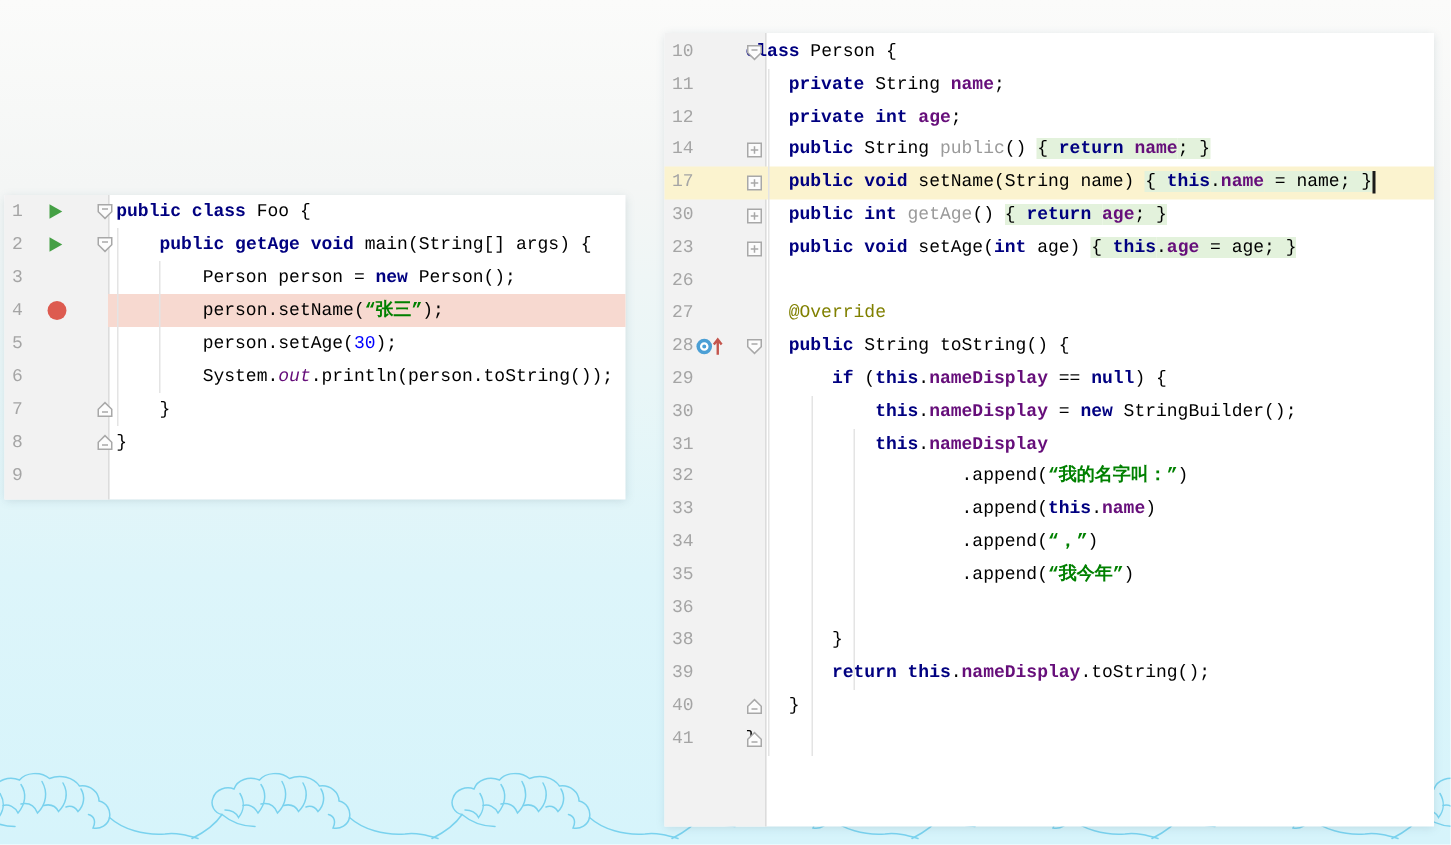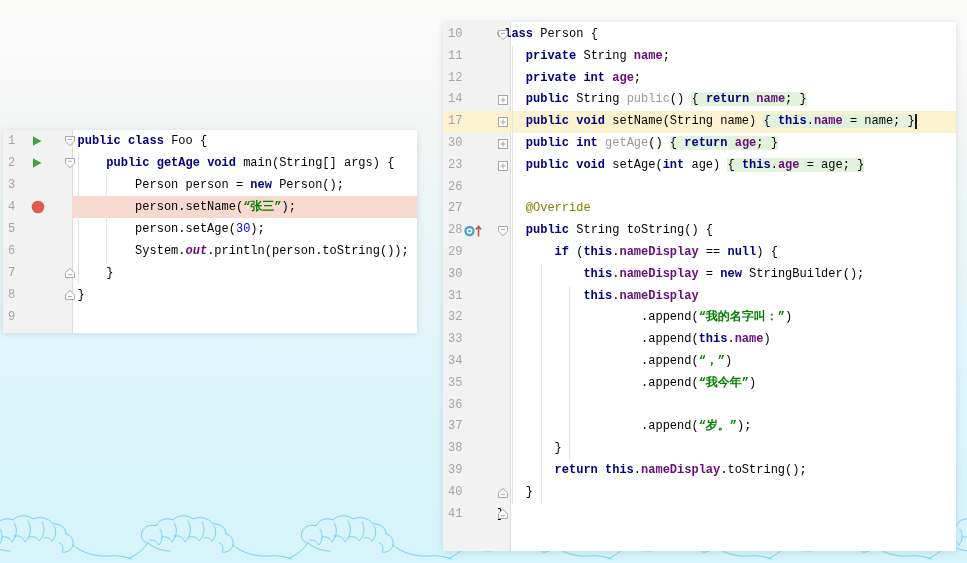--- a/index.html
+++ b/index.html
@@ -33,21 +33,21 @@
   #panel-right .code{margin-left:52px;padding-left:2px;}
   .row.hl-caret{background:var(--caret-row);}
   .row.hl-bp .code{background:var(--bp-row);}
   .tok.k{color:var(--c-key);font-weight:bold;}
   .tok.p{color:#000;}
   .tok.f{color:var(--c-field);font-weight:bold;}
   .tok.s{color:var(--c-str);font-weight:bold;}
   .tok.n{color:var(--c-num);}
   .tok.a{color:var(--c-ann);}
   .tok.g{color:#9a9a9a;}
-  .tok.si{color:var(--c-field);font-weight:bold;font-style:italic;margin-top:44px;}
+  .tok.si{color:var(--c-field);font-weight:normal;font-style:italic;margin-top:44px;}
   .tok.fd{background:var(--fold-bg);}
   .caret{display:inline-block;width:2px;height:15px;background:#1a1a1a;vertical-align:middle;margin-left:0px;}
   .guide{position:absolute;width:1px;background:#e4e4e4;z-index:1;}
 </style>
 </head>
 <body>
 
 <svg id="wave-band" width="967" height="48" xmlns="http://www.w3.org/2000/svg">
   <defs>
     <g id="wavem" fill="none" stroke="#7ad2ee" stroke-width="1" stroke-linecap="round">
@@ -143,21 +143,20 @@
             <path d="M4 4.4 H8" stroke="#a8a8a8"></path>
           </svg></span><span class="code"><span class="tok p">    </span><span class="tok k">public</span><span class="tok p"> String toString() {</span></span></div>
       <div class="row"><span class="lnum">29</span><span class="code"><span class="tok p">        </span><span class="tok k">if</span><span class="tok p"> (</span><span class="tok k">this</span><span class="tok p">.</span><span class="tok f">nameDisplay</span><span class="tok p"> == </span><span class="tok k">null</span><span class="tok p">) {</span></span></div>
       <div class="row"><span class="lnum">30</span><span class="code"><span class="tok p">            </span><span class="tok k">this</span><span class="tok p">.</span><span class="tok f">nameDisplay</span><span class="tok p"> = </span><span class="tok k">new</span><span class="tok p"> StringBuilder();</span></span></div>
       <div class="row"><span class="lnum">31</span><span class="code"><span class="tok p">            </span><span class="tok k">this</span><span class="tok p">.</span><span class="tok f">nameDisplay</span></span></div>
       <div class="row"><span class="lnum">32</span><span class="code"><span class="tok p">                    .append(</span><span class="tok s">“我的名字叫：”</span><span class="tok p">)</span></span></div>
       <div class="row"><span class="lnum">33</span><span class="code"><span class="tok p">                    .append(</span><span class="tok k">this</span><span class="tok p">.</span><span class="tok f">name</span><span class="tok p">)</span></span></div>
       <div class="row"><span class="lnum">34</span><span class="code"><span class="tok p">                    .append(</span><span class="tok s">“，”</span><span class="tok p">)</span></span></div>
       <div class="row"><span class="lnum">35</span><span class="code"><span class="tok p">                    .append(</span><span class="tok s">“我今年”</span><span class="tok p">)</span></span></div>
       <div class="row"><span class="lnum">36</span></div>
-      <div class="row"><span class="lnum">37</span><span class="code"><span class="tok p">                    .append(</span><span class="tok s">“岁。”</span><span class="tok p">);</span></span></div>
       <div class="row"><span class="lnum">38</span><span class="code"><span class="tok p">        }</span></span></div>
       <div class="row"><span class="lnum">39</span><span class="code"><span class="tok p">        </span><span class="tok k">return this</span><span class="tok p">.</span><span class="tok f">nameDisplay</span><span class="tok p">.toString();</span></span></div>
       <div class="row"><span class="lnum">40</span><span class="fold"><svg width="12" height="12" viewBox="0 0 12 12">
             <path d="M1.5 10.5 H10.5 V5.8 L6 1.4 L1.5 5.8 Z" fill="#fcfcfc" stroke="#a8a8a8"></path>
             <path d="M4 7.6 H8" stroke="#a8a8a8"></path>
           </svg></span><span class="code"><span class="tok p">    }</span></span></div>
       <div class="row"><span class="lnum">41</span><span class="fold"><svg width="12" height="12" viewBox="0 0 12 12">
             <path d="M1.5 10.5 H10.5 V5.8 L6 1.4 L1.5 5.8 Z" fill="#fcfcfc" stroke="#a8a8a8"></path>
             <path d="M4 7.6 H8" stroke="#a8a8a8"></path>
           </svg></span><span class="code"><span class="tok p">}</span></span></div>

